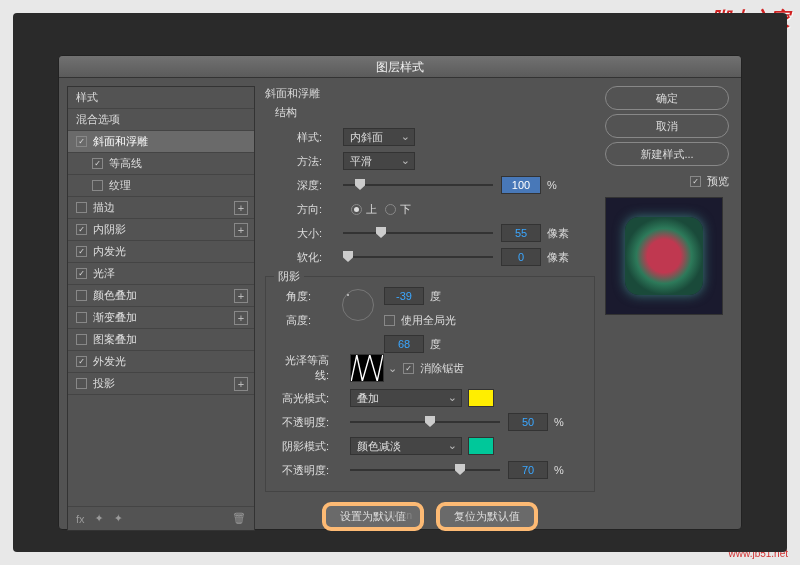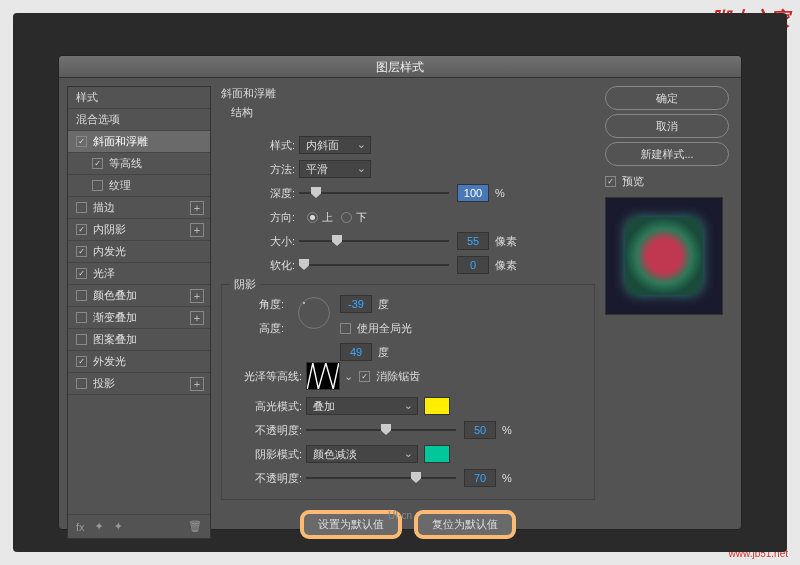--- a/index.html
+++ b/index.html
@@ -1,57 +1,57 @@
 <!DOCTYPE html>
 <html><head>
 <meta charset="utf-8">
 <style>
 *{box-sizing:border-box;margin:0;padding:0;font-family:"Microsoft YaHei",sans-serif}
 body{background:#e8e8e8;width:800px;height:565px;position:relative;overflow:hidden}
 .frame{position:absolute;left:13px;top:13px;right:13px;bottom:13px;background:#2a2a2a;border-radius:4px}
 .dialog{position:absolute;left:45px;top:42px;right:45px;bottom:22px;background:#535353;border:1px solid #222;border-radius:4px;display:flex;flex-direction:column}
 .titlebar{height:22px;background:linear-gradient(#717171,#5b5b5b);border-bottom:1px solid #333;text-align:center;line-height:22px;color:#eee;font-size:12px;border-radius:4px 4px 0 0}
 .body{flex:1;display:flex;padding:8px 12px 8px 8px;gap:10px}
-.sidebar{width:144px;display:flex;flex-direction:column;border:1px solid #333;background:#535353}
+.sidebar{width:188px;display:flex;flex-direction:column;border:1px solid #333;background:#535353}
 .sb-item{height:22px;display:flex;align-items:center;padding:0 8px;color:#ddd;font-size:11px;border-bottom:1px solid #444;position:relative;cursor:pointer}
 .sb-item.sel{background:#6a6a6a;color:#fff}
 .sb-item.sub{padding-left:24px}
 .cb{width:11px;height:11px;border:1px solid #888;margin-right:6px;display:inline-flex;align-items:center;justify-content:center;font-size:8px;color:#ddd}
 .cb.on::after{content:"✓"}
 .plus{position:absolute;right:6px;width:14px;height:14px;border:1px solid #888;display:flex;align-items:center;justify-content:center;font-size:11px;color:#bbb}
 .sb-foot{margin-top:auto;height:24px;display:flex;align-items:center;gap:10px;padding:0 8px;border-top:1px solid #444;color:#999;font-size:11px}
 .sb-foot .tr{margin-left:auto}
 .mid{flex:1;color:#ddd;font-size:11px;position:relative}
 .grp-title{font-size:11px;margin-bottom:4px}
-.sub-title{font-size:11px;margin-left:10px;margin-bottom:14px}
+.sub-title{font-size:11px;margin-left:10px;margin-bottom:6px}
 .row{display:flex;align-items:center;height:22px;margin-bottom:2px}
-.lbl{width:78px;text-align:right;padding-right:4px}
+.lbl{width:78px;text-align:right;padding-right:21px}
 .dd{background:#454545;border:1px solid #333;height:18px;min-width:72px;padding:0 18px 0 6px;line-height:16px;position:relative;color:#ddd;font-size:11px}
 .dd::after{content:"⌄";position:absolute;right:4px;top:-1px;color:#bbb}
 .slider{flex:1;height:14px;position:relative;max-width:150px}
 .slider .track{position:absolute;left:0;right:0;top:6px;height:2px;background:#333}
 .slider .thumb{position:absolute;top:1px;width:10px;height:11px;background:#ccc;clip-path:polygon(0 0,100% 0,100% 60%,50% 100%,0 60%)}
-.num{width:32px;height:18px;background:#454545;border:1px solid #333;color:#3ba7ff;text-align:center;line-height:16px;margin-left:8px;font-size:11px}
+.num{width:40px;height:18px;background:#454545;border:1px solid #333;color:#3ba7ff;text-align:center;line-height:16px;margin-left:8px;font-size:11px}
 .num.sel{background:#4878b8;color:#fff}
 .unit{margin-left:6px;width:28px}
 .radio{width:11px;height:11px;border:1px solid #888;border-radius:50%;margin:0 4px 0 8px;display:inline-flex;align-items:center;justify-content:center}
 .radio.on::after{content:"";width:5px;height:5px;background:#ddd;border-radius:50%}
 .sect{border:1px solid #444;margin-top:8px;padding:8px 6px;position:relative}
 .sect-lbl{position:absolute;top:-8px;left:8px;background:#535353;padding:0 4px;font-size:11px}
 .angle-ctrl{width:32px;height:32px;border:1px solid #777;border-radius:50%;margin:4px 10px;position:relative}
 .angle-ctrl::after{content:"";position:absolute;width:2px;height:2px;background:#ccc;left:4px;top:4px;border-radius:50%}
 .contour{width:34px;height:28px;background:#000;border:1px solid #333;margin-right:4px;position:relative}
 .contour svg{width:100%;height:100%}
 .sw{width:26px;height:18px;border:1px solid #333;margin-left:6px}
 .ddw{min-width:112px}
 .btn-sm{background:#6a6a6a;border:4px solid #fdba74;padding:3px 14px;color:#ddd;font-size:11px;border-radius:9px;cursor:pointer}
 .btns-bottom{display:flex;gap:12px;justify-content:center;margin-top:10px}
 .right{width:124px;display:flex;flex-direction:column;gap:4px}
 .btn-r{height:24px;background:#535353;border:1px solid #888;border-radius:12px;color:#ddd;font-size:11px;display:flex;align-items:center;justify-content:center;cursor:pointer}
-.prev-cb{display:flex;align-items:center;color:#ddd;font-size:11px;margin-top:4px;justify-content:flex-start}
+.prev-cb{display:flex;align-items:center;color:#ddd;font-size:11px;margin-top:4px;justify-content:flex-end}
 .preview{width:118px;height:118px;background:#1a1a2e;border:1px solid #333;margin-top:4px;display:flex;align-items:center;justify-content:center}
 .preview-inner{width:78px;height:78px;border-radius:14px;background:radial-gradient(circle,#c03850 30%,#2d7a5a 50%,#1a4a3a 70%);box-shadow:0 0 12px #3a7a7a}
 .watermark{position:absolute;right:10px;top:6px;color:#c00;font-size:20px;font-weight:bold;font-style:italic;text-shadow:1px 1px #fff;opacity:0.85}
 .wm2{position:absolute;right:12px;bottom:6px;color:#c00;font-size:10px;opacity:0.8}
 .ui-mark{position:absolute;bottom:8px;left:50%;transform:translateX(-50%);color:#888;font-size:10px}
 </style>
 </head>
 <body>
 
 <div class="watermark">脚本之家</div>
@@ -194,21 +194,21 @@
 <div>
 <div class="row">
                   <div class="num" style="margin-left:0">-39</div>
                   <div class="unit">度</div>
                 </div>
 <div class="row">
                   <span class="cb"></span>
                   <span>使用全局光</span>
                 </div>
 <div class="row">
-                  <div class="num" style="margin-left:0">49</div>
+                  <div class="num" style="margin-left:0">68</div>
                   <div class="unit">度</div>
                 </div>
 </div>
 </div>
 <div class="row">
               <div class="lbl" style="width:78px">光泽等高线:</div>
               <div class="contour"><svg viewBox="0 0 34 28">
                   <path d="M0 28 L6 0 L12 28 L20 0 L28 28 L34 0" stroke="#fff" fill="none" stroke-width="1.5"></path>
                 </svg></div>
               <span style="color:#bbb;margin-right:6px">⌄</span>

